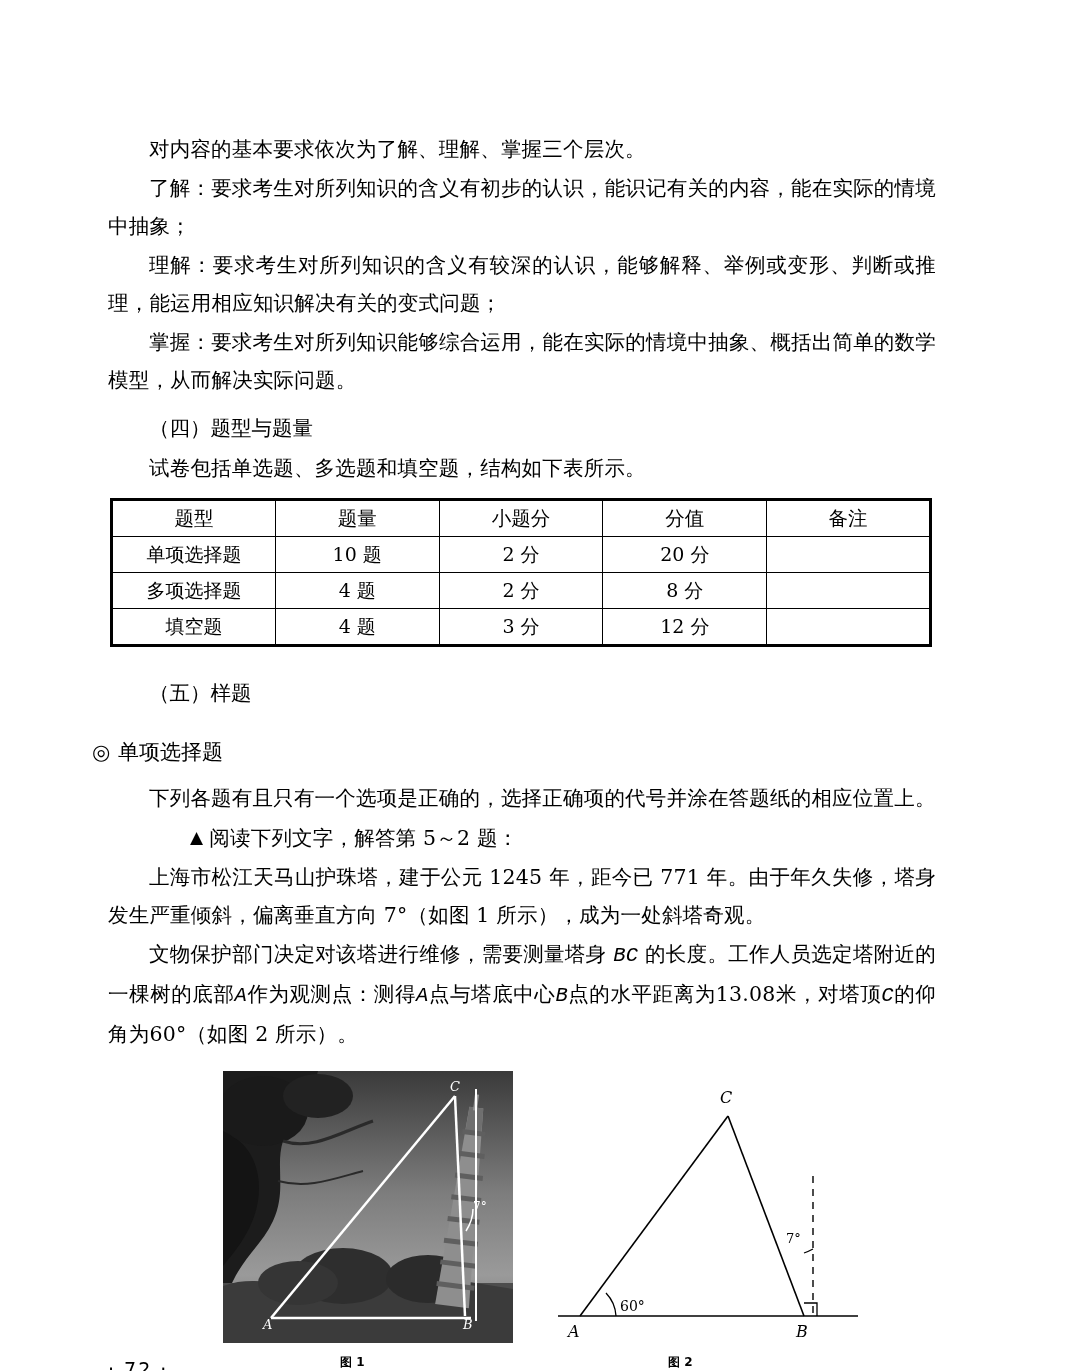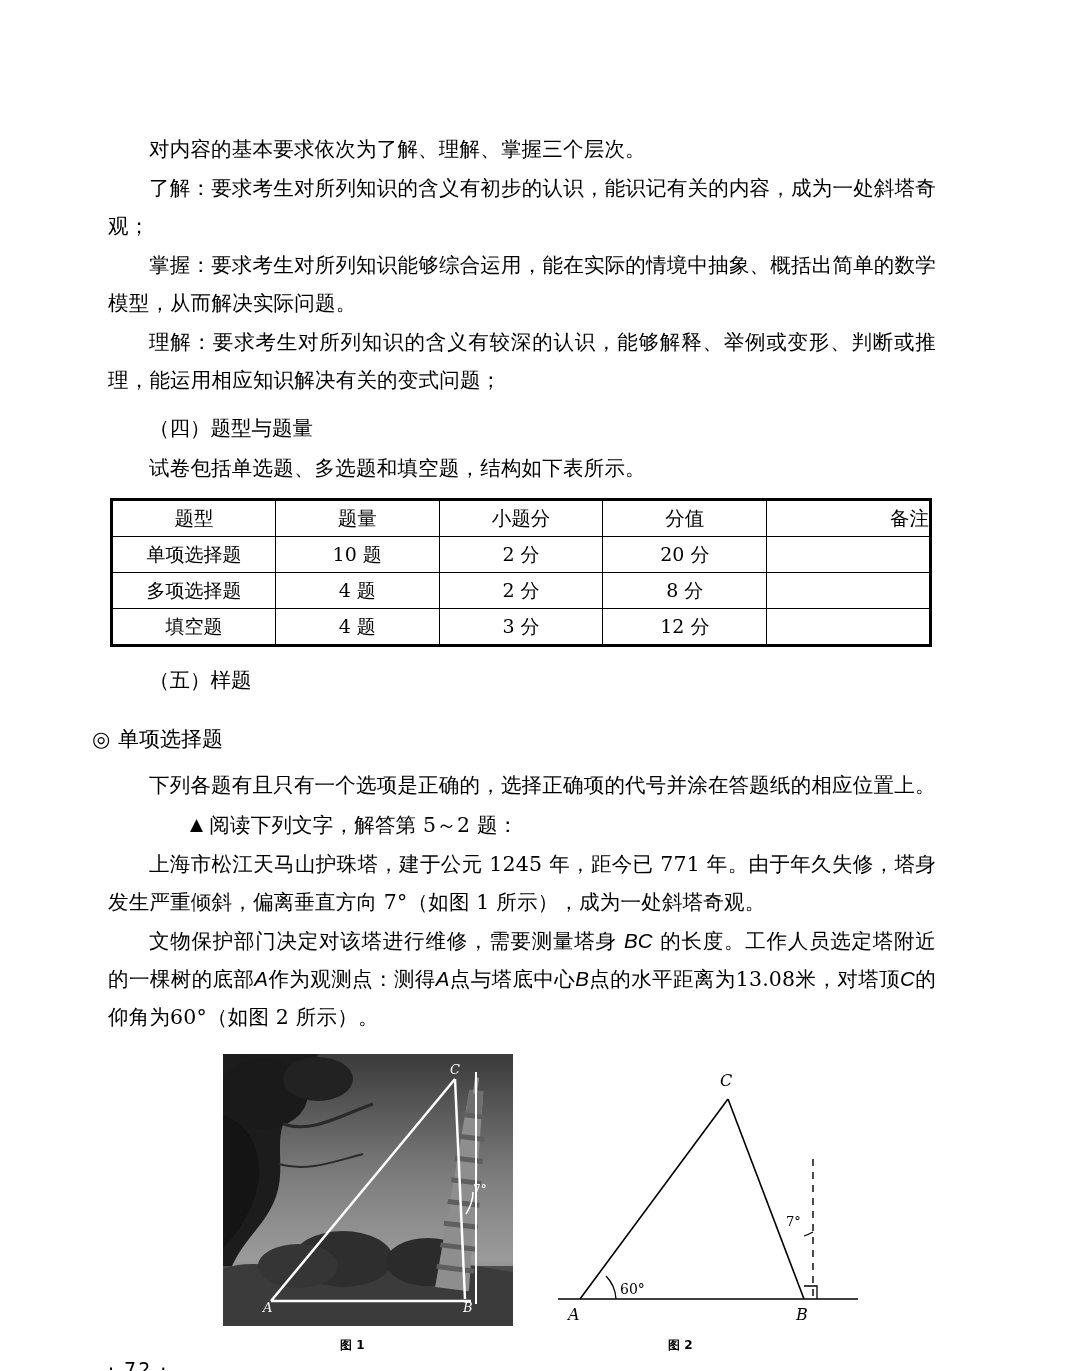--- a/index.html
+++ b/index.html
@@ -52,25 +52,25 @@
     height: 35px;
     text-align: center;
     font-size: 19px;
     font-weight: normal;
     padding: 0;
   }
   table.qtable thead td {
     font-size: 19.5px;
   }
   table.qtable .outer-l { border-left-width: 3px; }
-  table.qtable .outer-r { border-right-width: 3px; text-align: right; }
+  table.qtable .outer-r { border-right-width: 3px; }
   table.qtable tr.first td { border-top-width: 3px; }
   table.qtable tr.last td { border-bottom-width: 3px; }
   .sec-five {
-    margin-top: 14px;
+    margin-top: 27px;
     font-size: 20.5px;
     line-height: 38px;
     text-indent: 41px;
   }
   .bullet-line {
     font-size: 21px;
     line-height: 38px;
     margin: 8px;
   }
   .circ {
@@ -78,21 +78,21 @@
     width: 20px;
     margin-left: -24px;
     margin-right: 6px;
   }
   .tri {
     display: inline-block;
     margin-right: 6px;
     font-size: 17px;
     vertical-align: 2px;
   }
-  .math { font-family: Liberation Sans, sans-serif; font-style: italic; margin-top: 8px; }
+  .math { font-family: Liberation Mono, monospace; font-style: italic; margin-top: 8px; }
 
   .figures {
     position: relative;
     margin-top: 18px;
     height: 300px;
   }
   .fig1-box {
     position: absolute;
     left: 115px;
     top: 0;
@@ -123,23 +123,23 @@
     font-family: "DejaVu Sans", "Liberation Sans", sans-serif;
   }
 </style>
 </head>
 <body>
 
 <div class="page">
   <div class="content">
 
     <p class="para indent">对内容的基本要求依次为了解、理解、掌握三个层次。</p>
-    <p class="para indent">了解：要求考生对所列知识的含义有初步的认识，能识记有关的内容，成为一处斜塔奇观；</p>
+    <p class="para indent">了解：要求考生对所列知识的含义有初步的认识，能识记有关的内容，能在实际的情境中抽象；</p>
+    <p class="para indent">理解：要求考生对所列知识的含义有较深的认识，能够解释、举例或变形、判断或推理，能运用相应知识解决有关的变式问题；</p>
     <p class="para indent">掌握：要求考生对所列知识能够综合运用，能在实际的情境中抽象、概括出简单的数学模型，从而解决实际问题。</p>
-    <p class="para indent">理解：要求考生对所列知识的含义有较深的认识，能够解释、举例或变形、判断或推理，能运用相应知识解决有关的变式问题；</p>
 
     <p class="heading">（四）题型与题量</p>
     <p class="para indent">试卷包括单选题、多选题和填空题，结构如下表所示。</p>
 
     <table class="qtable">
       <thead>
         <tr class="first">
           <td class="outer-l">题型</td>
           <td>题量</td>
           <td>小题分</td>

